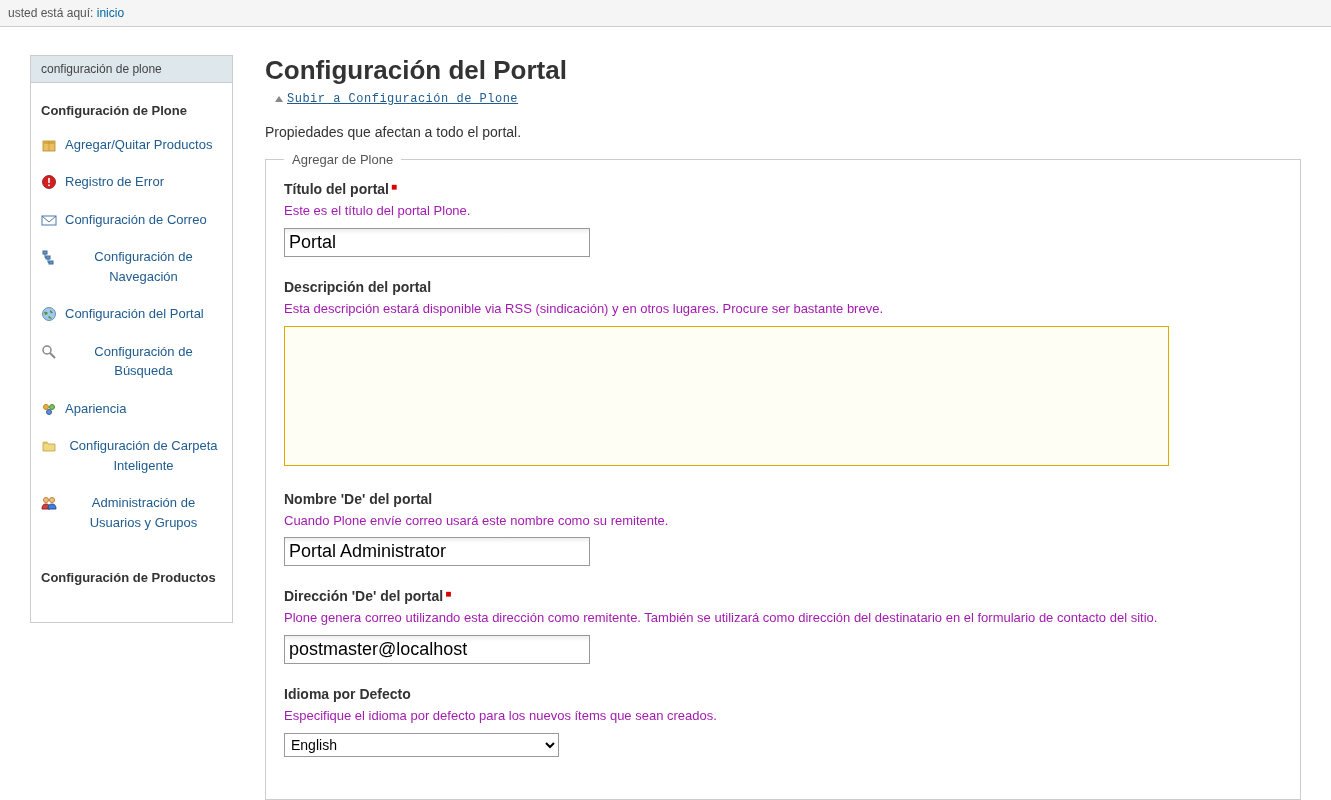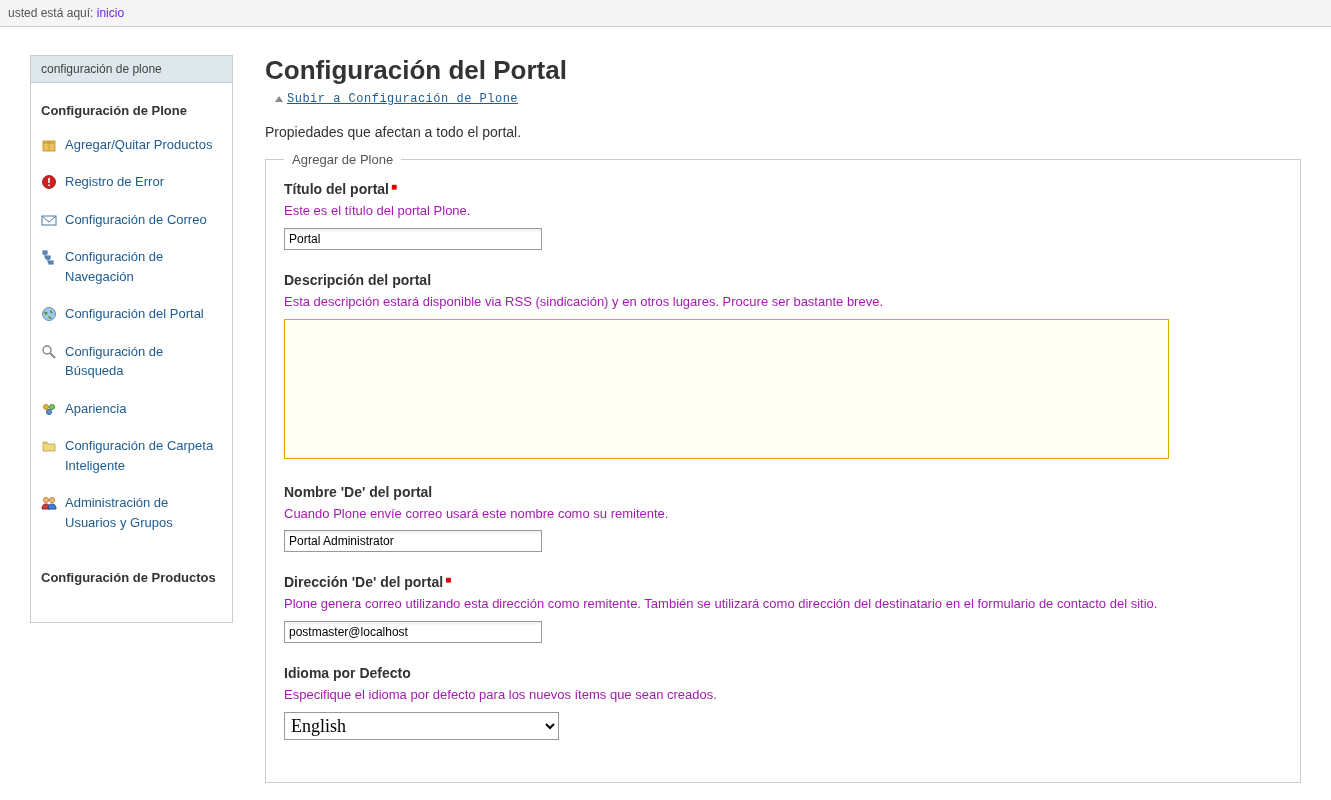--- a/index.html
+++ b/index.html
@@ -14,21 +14,21 @@
       background: #fff;
     }
     .breadcrumb-bar {
       background: #f5f5f5;
       border-bottom: 1px solid #ccc;
       padding: 6px 8px;
       font-size: 12px;
       color: #555;
     }
     .breadcrumb-bar a {
-      color: #6d28d9;
+      color: #0369a1;
       text-decoration: none;
     }
     .container {
       display: flex;
       padding: 28px 0 0 30px;
       gap: 32px;
     }
     .sidebar {
       width: 203px;
       flex-shrink: 0;
@@ -52,20 +52,21 @@
       margin: 8px 0 14px 0;
       line-height: 1.5;
     }
     .portlet-item {
       display: flex;
       align-items: flex-start;
       gap: 8px;
       margin-bottom: 18px;
       cursor: pointer;
       line-height: 1.5;
+      text-align: center;
     }
     .portlet-item a {
       color: #205c90;
       text-decoration: none;
       font-size: 13px;
     }
     .icon {
       width: 16px;
       height: 16px;
       flex-shrink: 0;
@@ -128,41 +129,41 @@
       vertical-align: top;
       margin-left: 2px;
     }
     .field-help {
       font-size: 13px;
       color: #a21caf;
       margin-bottom: 6px;
       line-height: 1.6;
     }
     .text-input {
-      width: 258px;
+      width: 306px;
       font-family: Verdana, Arial, sans-serif;
-      font-size: 12px;
+      font-size: 18px;
       padding: 3px 4px;
       border: 1px solid #999;
       background: linear-gradient(to bottom, #eee, #fff 20%);
     }
     .textarea-input {
       width: 885px;
       height: 140px;
       border: 1px solid #e0a800;
       background: #fffef5;
       font-family: Verdana, Arial, sans-serif;
       font-size: 13px;
       padding: 4px;
       resize: none;
     }
     .select-input {
       width: 275px;
-      font-family: Liberation Serif, serif;
-      font-size: 18px;
+      font-family: Liberation Sans, sans-serif;
+      font-size: 14px;
       padding: 2px 2px;
       border: 1px solid #999;
       background: #fff;
     }
     .triangle-up {
       display: inline-block;
       width: 0;
       height: 0;
       border-left: 4px solid transparent;
       border-right: 4px solid transparent;

